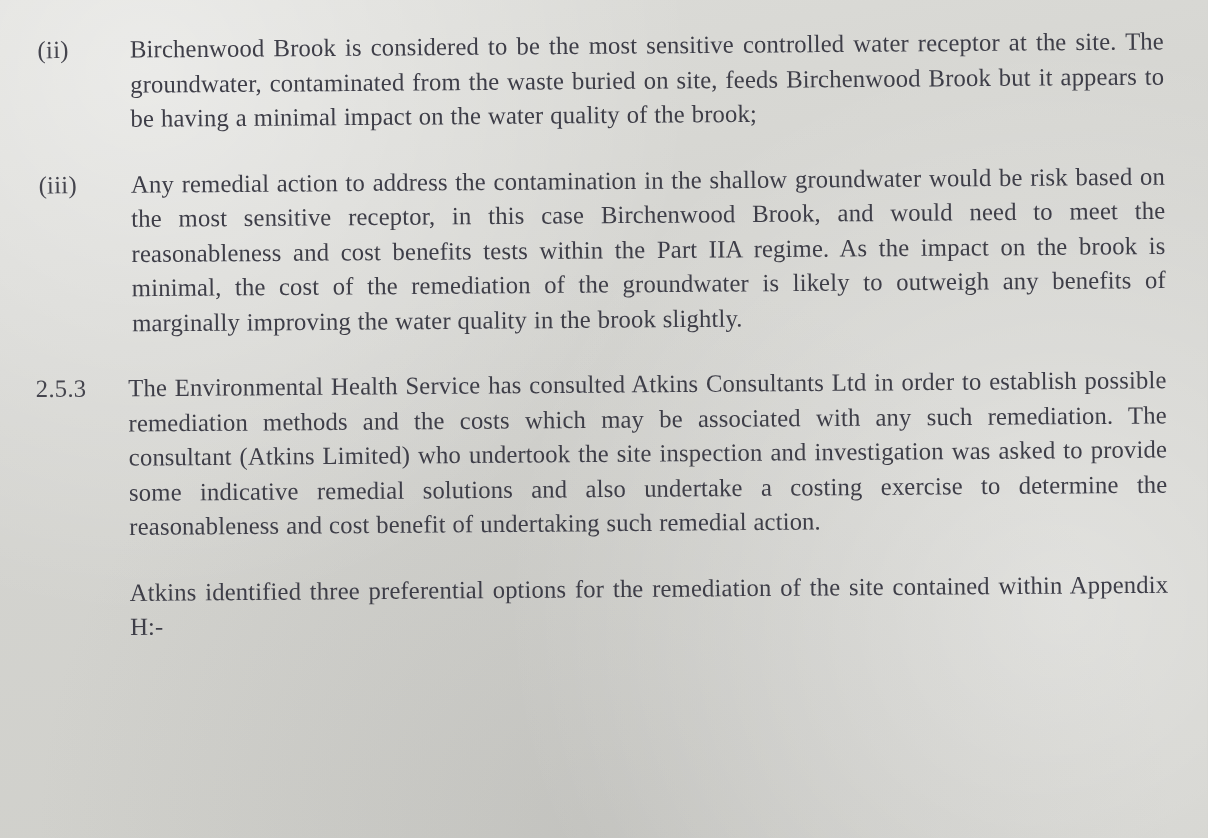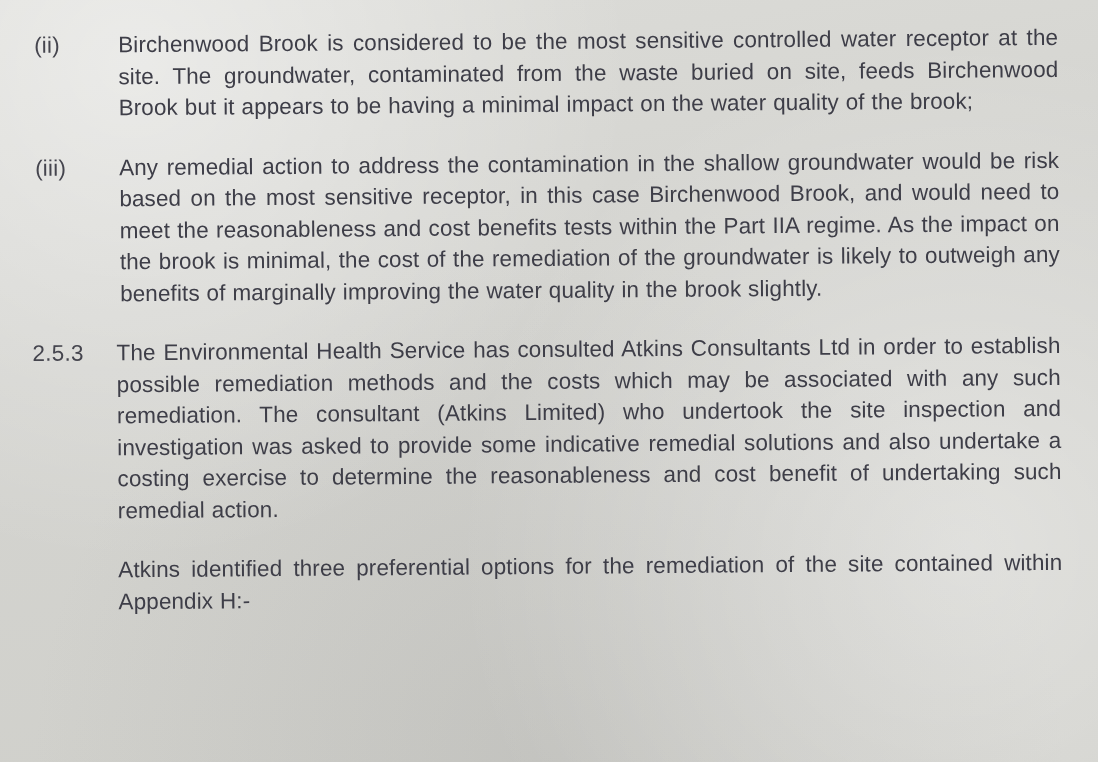--- a/index.html
+++ b/index.html
@@ -19,20 +19,21 @@
     position: relative;
     width: 1098px;
     height: 762px;
     background:
       radial-gradient(circle at 12% 8%, rgba(255,255,255,0.45), rgba(255,255,255,0) 42%),
       radial-gradient(circle at 88% 72%, rgba(255,255,255,0.35), rgba(255,255,255,0) 46%),
       radial-gradient(circle at 50% 100%, rgba(160,160,158,0.28), rgba(160,160,158,0) 55%),
       linear-gradient(170deg, #dcdcd8 0%, #d4d4d0 40%, #cfcfca 100%);
     box-sizing: border-box;
     padding: 26px 22px 0 22px;
+    font-family: Liberation Serif, serif;
   }
   .doc {
     
     transform: rotate(-0.45deg);
     transform-origin: 0 0;
     padding-left: 8px;
   }
   .para {
     display: flex;
     align-items: flex-start;

